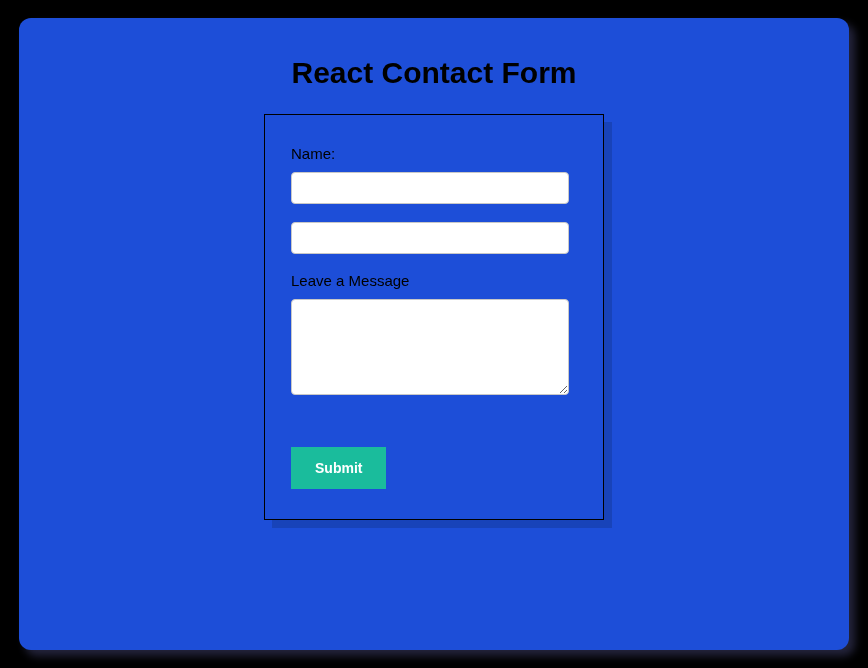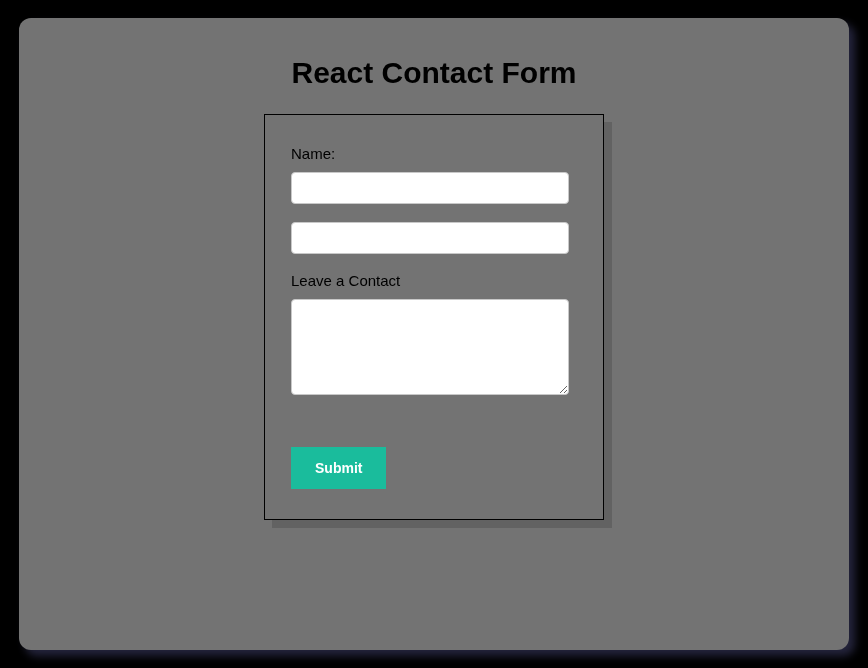--- a/index.html
+++ b/index.html
@@ -12,21 +12,21 @@
       font-family: Arial, Helvetica, sans-serif;
       background: #000;
       width: 868px;
       height: 668px;
       display: flex;
       align-items: center;
       justify-content: center;
     }
     
     .window {
-      background: #737373;
+      background: #1d4ed8;
       width: 830px;
       height: 632px;
       border-radius: 12px;
       box-shadow: 6px 6px 8px rgba(60, 60, 100, 0.6);
       padding-top: 38px;
     }
     
     .page-title {
       text-align: center;
       font-size: 30px;
@@ -98,20 +98,20 @@
     <div class="form-group">
       <label class="form-label">Name:</label>
       <input type="text" class="form-input" value="" style="">
     </div>
     
     <div class="form-group">
       <input type="text" class="form-input" value="" style="">
     </div>
     
     <div class="form-group">
-      <label class="form-label">Leave a Contact</label>
+      <label class="form-label">Leave a Message</label>
       <textarea class="form-textarea" value="" style=""></textarea>
     </div>
     
     <button class="submit-button">Submit</button>
     
   </div>
 </div>
 
 </body></html>

